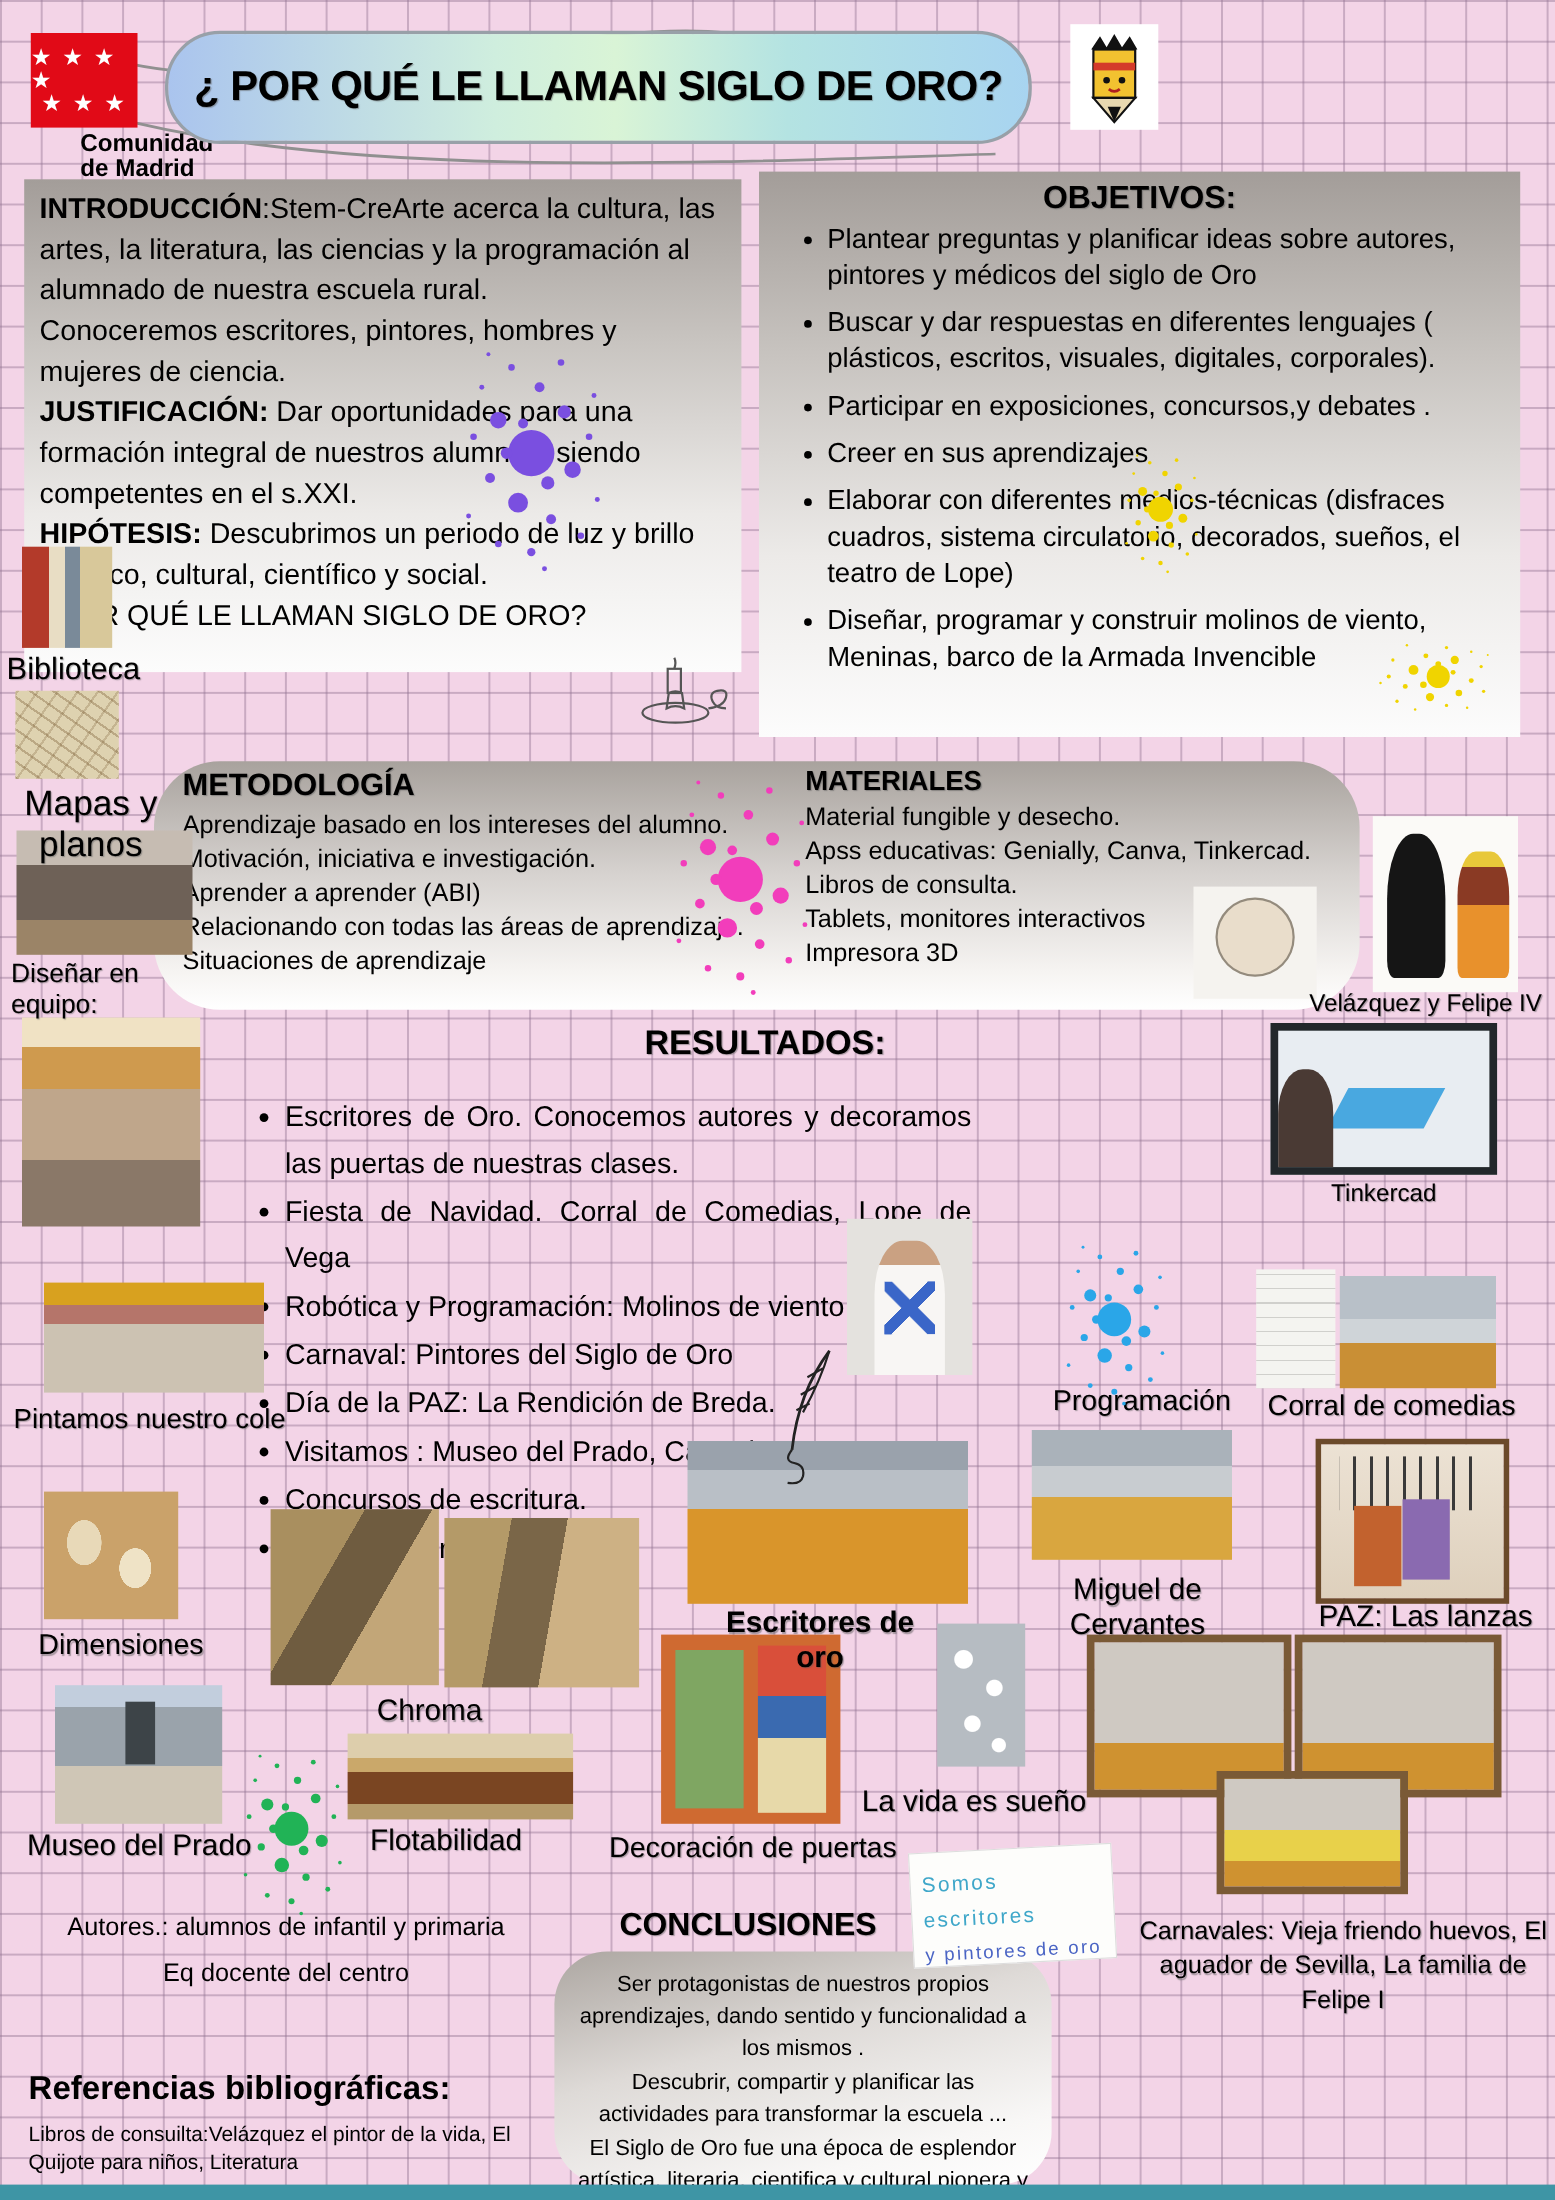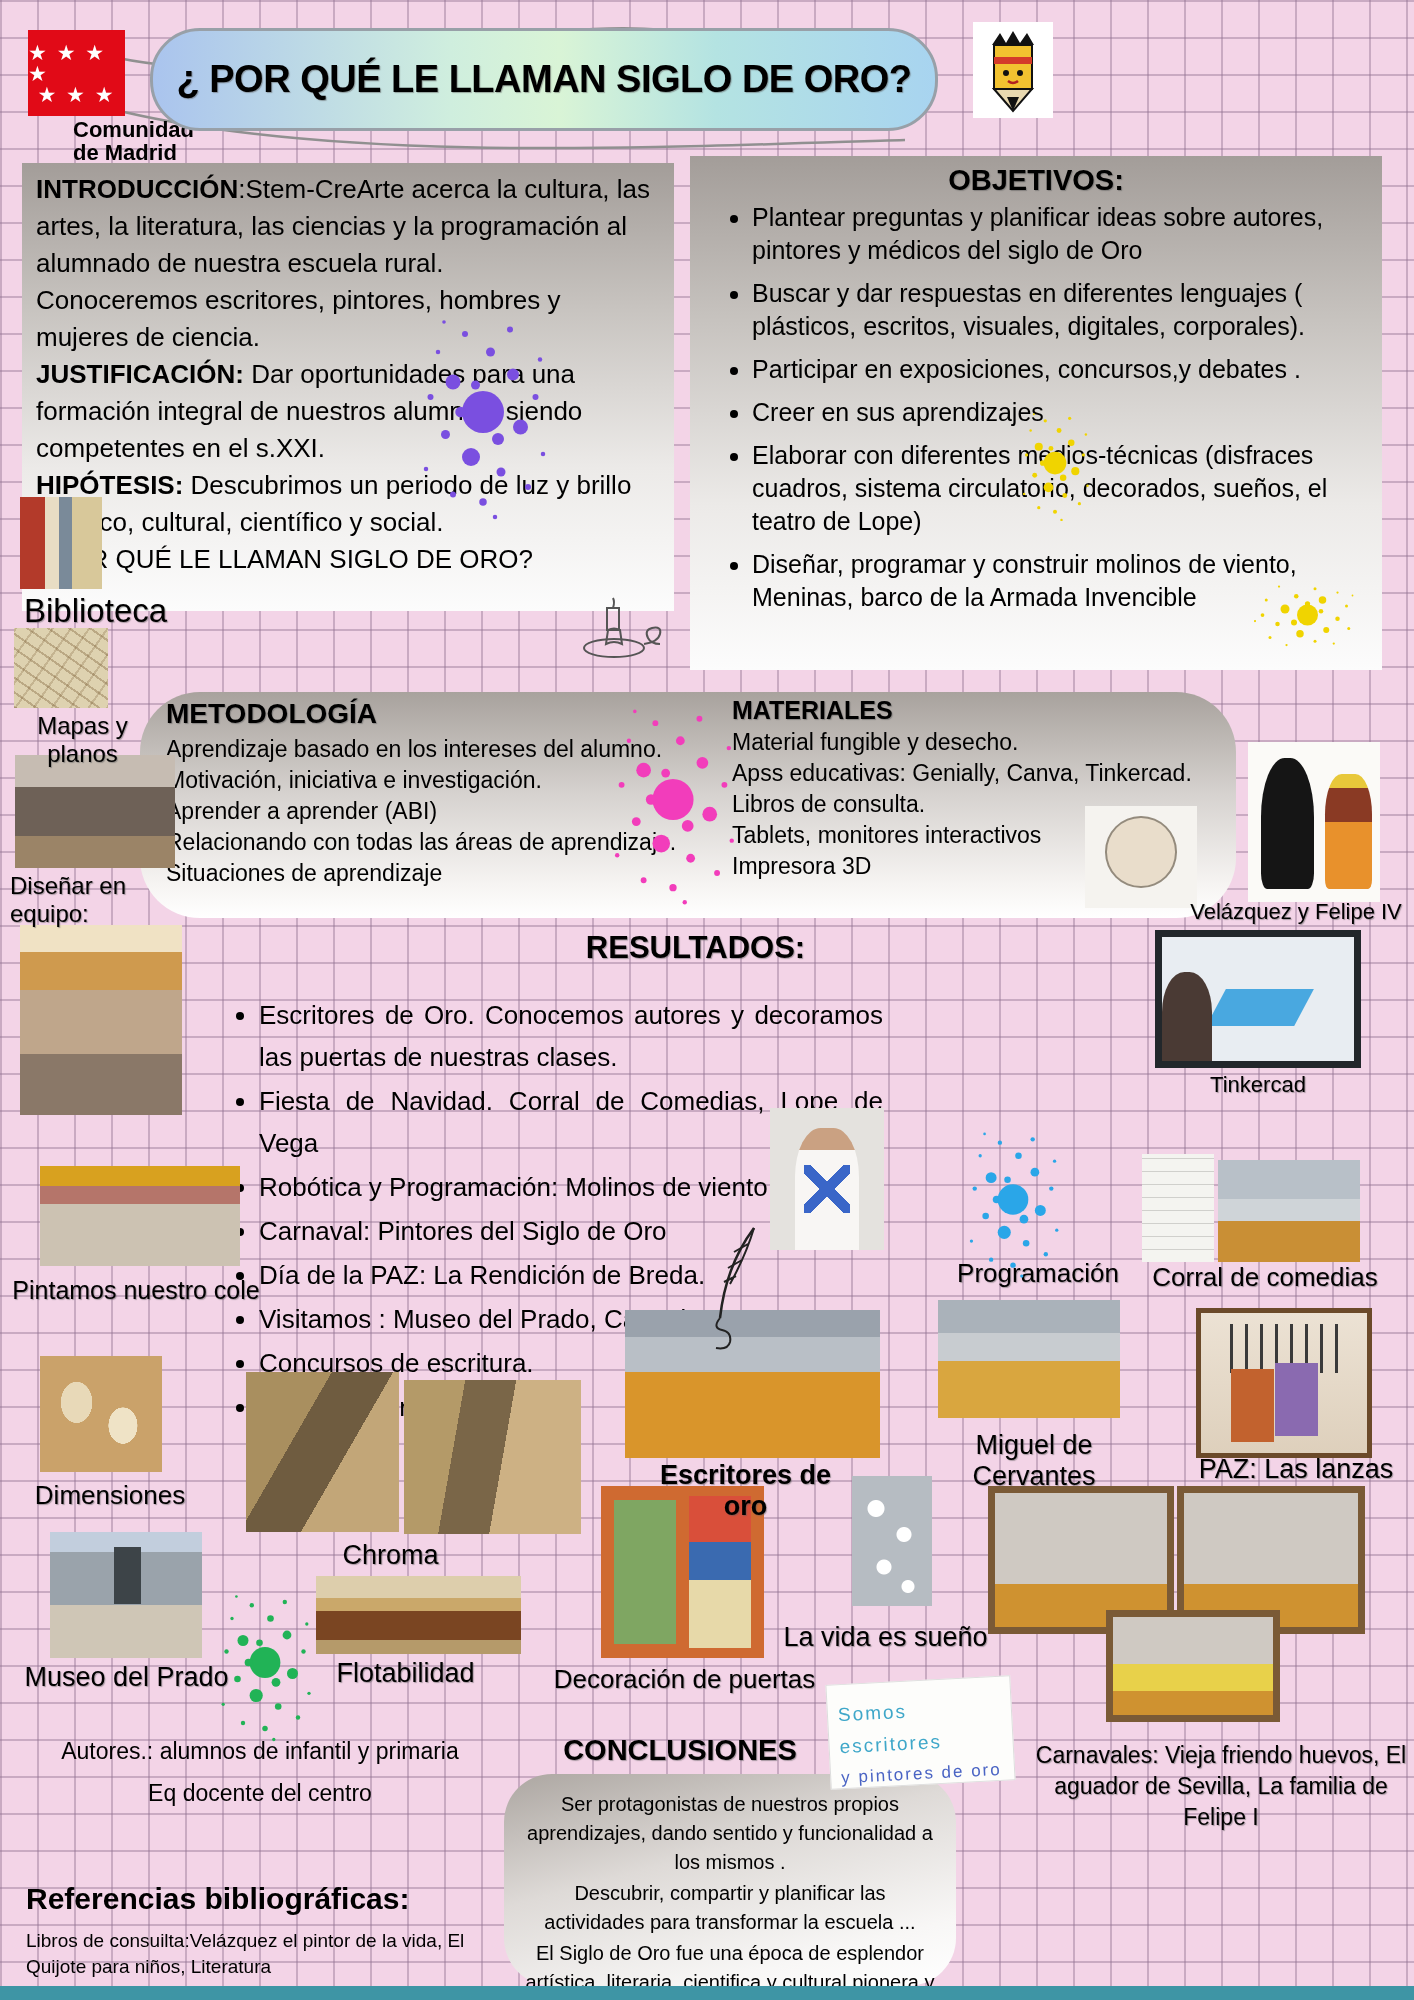--- a/index.html
+++ b/index.html
@@ -217,23 +217,23 @@
       <li>Robótica y Programación: Molinos de viento</li>
       <li>Carnaval: Pintores del Siglo de Oro</li>
       <li>Día de la PAZ: La Rendición de Breda.</li>
       <li>Visitamos : Museo del Prado, Casa de Cervantes.</li>
       <li>Concursos de escritura.</li>
       <li>La Armada Invencible.</li>
     </ul>
   </div>
 
   <div class="ph ph-biblioteca" style="left:20px;top:497px;width:82px;height:92px;"></div>
-  <div class="cap shadowed" style="left:24px;top:592px;width:115px;font-size:33px;">Biblioteca</div>
+  <div class="cap shadowed" style="left:6px;top:592px;width:115px;font-size:28px;">Biblioteca</div>
   <div class="ph ph-mapas" style="left:14px;top:628px;width:94px;height:80px;"></div>
-  <div class="cap shadowed" style="left:0px;top:712px;width:165px;font-size:24px;">Mapas y planos</div>
+  <div class="cap shadowed" style="left:0px;top:712px;width:165px;font-size:32px;">Mapas y planos</div>
   <div class="ph ph-diseno" style="left:15px;top:755px;width:160px;height:113px;"></div>
   <div class="cap shadowed" style="left:10px;top:872px;width:195px;font-size:24px;text-align:left;">Diseñar en equipo:</div>
   <div class="ph ph-aula" style="left:20px;top:925px;width:162px;height:190px;"></div>
   <div class="ph ph-pintamos" style="left:40px;top:1166px;width:200px;height:100px;"></div>
   <div class="cap shadowed" style="left:6px;top:1276px;width:260px;font-size:25px;">Pintamos nuestro cole</div>
 
   <div class="ph ph-cerv" style="left:1085px;top:806px;width:112px;height:102px;"></div>
   <div class="ph ph-velaz" style="left:1248px;top:742px;width:132px;height:160px;"></div>
   <div class="cap shadowed" style="left:1186px;top:899px;width:220px;font-size:22px;">Velázquez  y Felipe IV</div>
   <div class="ph ph-tinkercad" style="left:1155px;top:930px;width:206px;height:138px;"></div>

